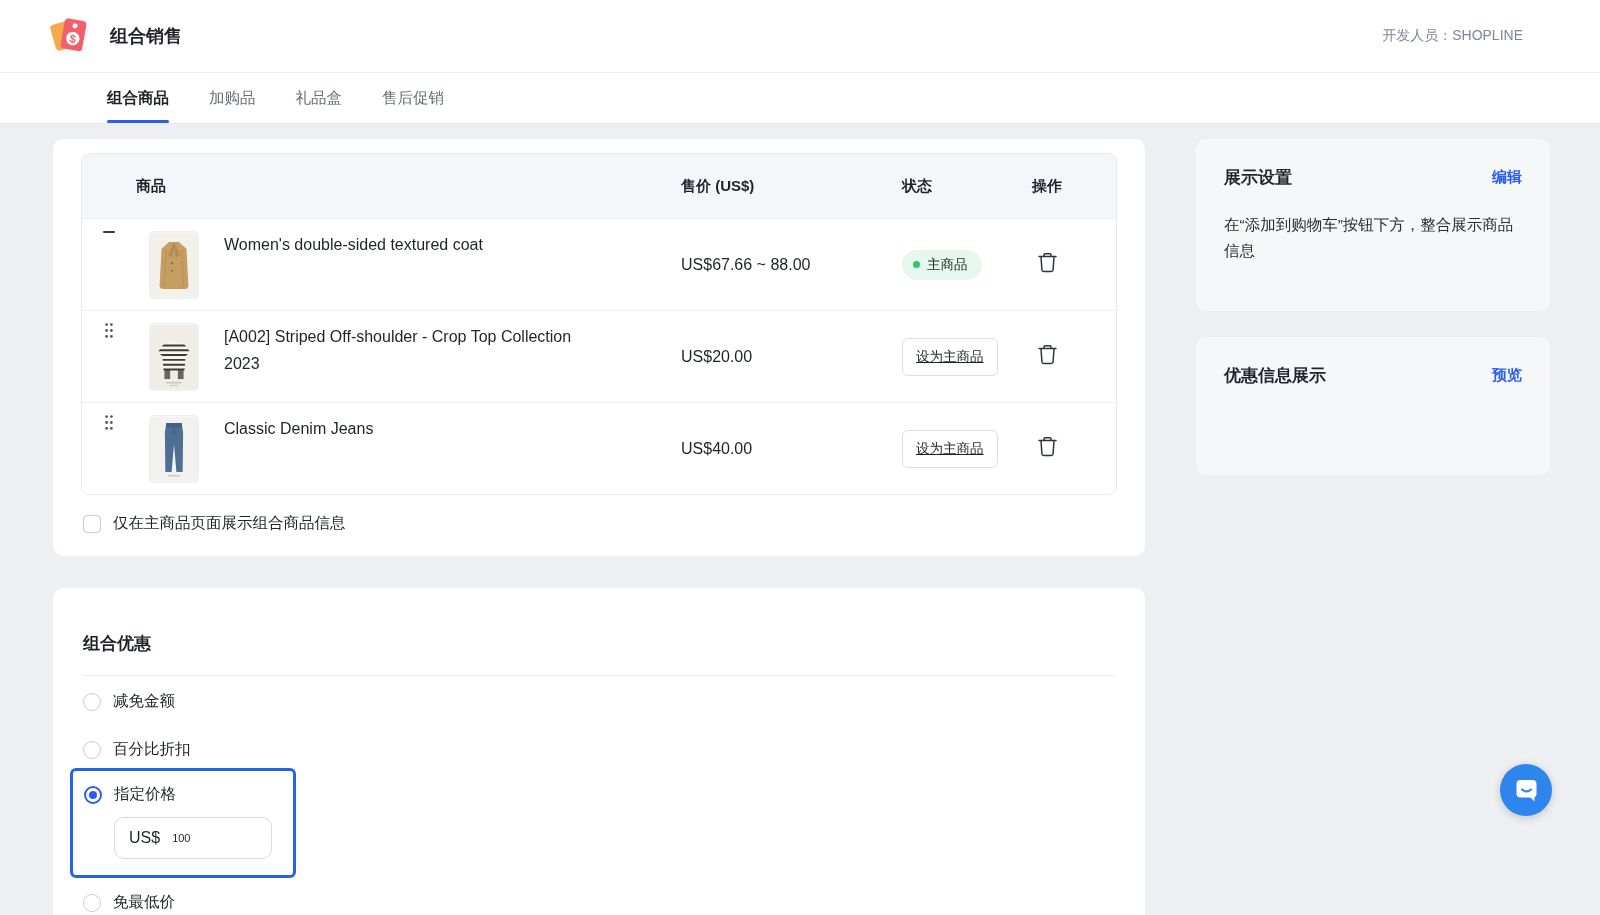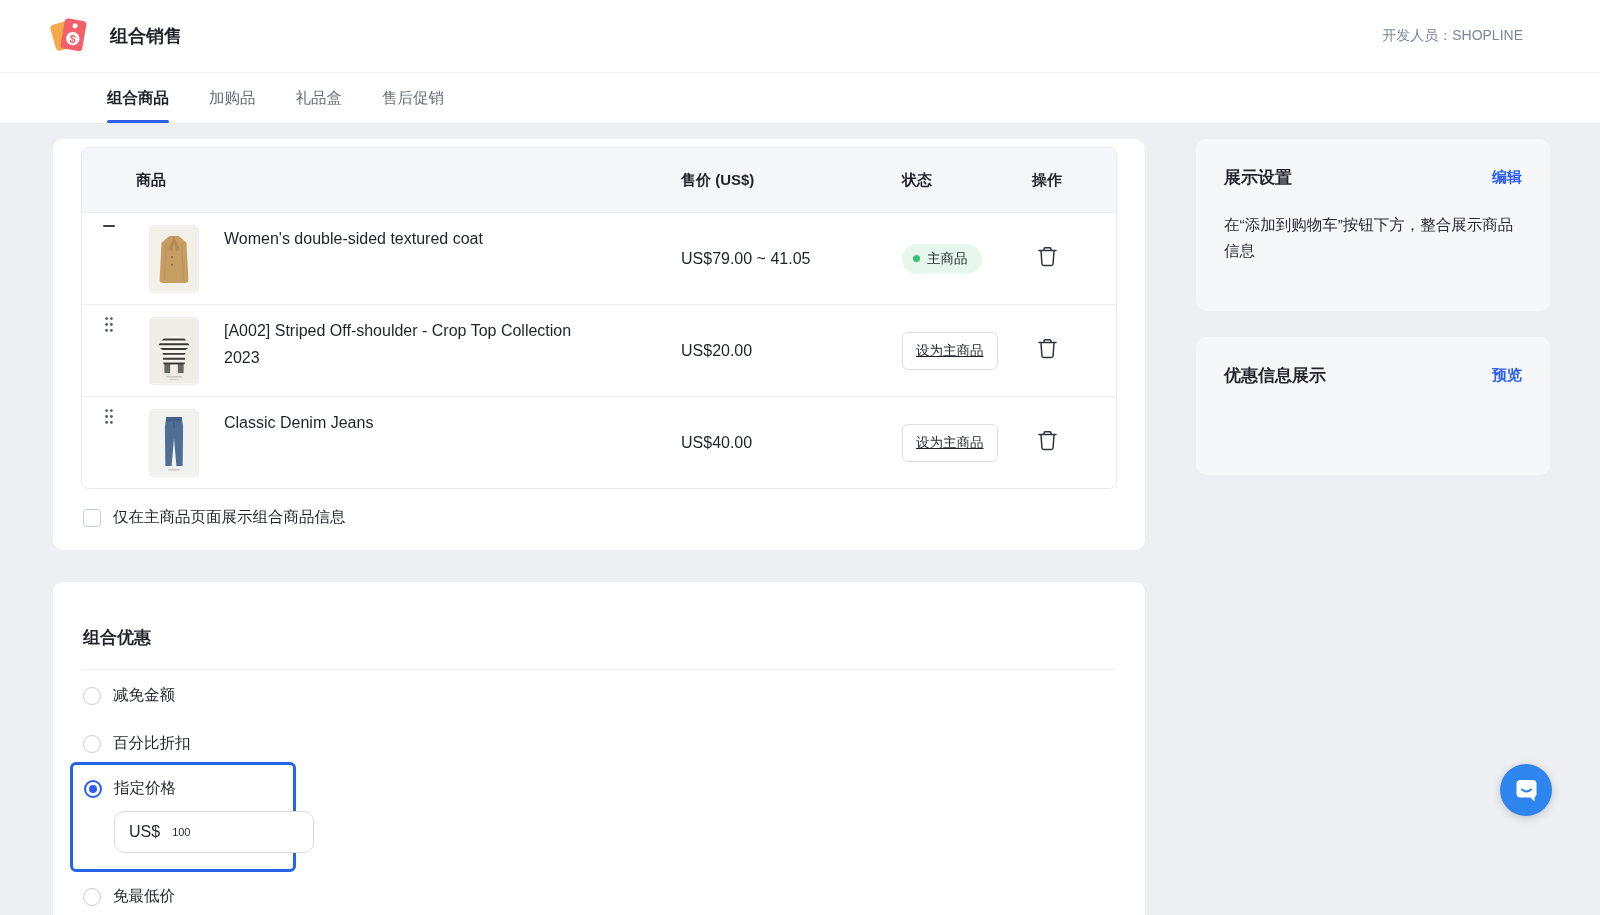--- a/index.html
+++ b/index.html
@@ -31,21 +31,21 @@
 
   
   .content { display:flex; align-items:flex-start; padding:15px 0 0 53px; }
   .left-col { width:1092px; }
   .right-col { width:354px; margin-left:51px; }
 
   .card { background:#fff; border-radius:10px; }
 
   
   .products-card { padding:2px 28px 22px; }
-  .ptable { border:1px solid #E7E9EE; border-radius:8px; overflow:hidden; margin-top:6px; background:#fff; }
+  .ptable { border:1px solid #E7E9EE; border-radius:8px; overflow:hidden; margin-top:12px; background:#fff; }
   .thead { display:flex; align-items:center; height:64px; background:#F4F6F9; font-weight:bold; font-size:15px; }
   .th-product { flex:1; padding-left:54px; }
   .th-price { width:221px; }
   .th-status { width:130px; }
   .th-action { width:84px; }
   .tr { display:flex; align-items:center; height:92px; background:#fff; border-top:1px solid #EDEEF2; }
   .cell-product { flex:1; display:flex; align-items:flex-start; min-width:0; }
   .handle { width:54px; display:flex; justify-content:center; align-items:center; flex:none; cursor:grab; }
   .dash { width:12px; height:2.5px; background:#3A3F47; border-radius:1px; }
   .pimg { width:50px; height:68px; border-radius:4px; margin:0 25px 0 13px; border:1px solid #EFEFEF; overflow:hidden; flex:none; background:#fff; }
@@ -77,21 +77,21 @@
   .mt15 { margin-top:15px; }
   .mt14 { margin-top:14px; }
   .radio { width:18px; height:18px; border-radius:50%; border:1.5px solid #C9CDD4; background:#fff; flex:none; cursor:pointer; position:relative; }
   .radio.checked { border:2px solid #2C5CF2; }
   .radio.checked::after { content:""; position:absolute; inset:3px; border-radius:50%; background:#2C5CF2; }
   .highlight-box {
     border:3px solid #2563EB; border-radius:6px;
     margin:8px 0 0 -13px; padding:13px 16px 14px 11px; width:226px;
   }
   .price-input {
-    margin:12px 0 2px 30px; width:200px; height:42px;
+    margin:12px 0 2px 30px; width:158px; height:42px;
     border:1px solid #D8DBE0; border-radius:10px;
     display:flex; align-items:center; gap:12px; padding:0 14px; font-size:16px; background:#fff;
   }
   .price-input input {
     border:none; outline:none; width:80px; font-size:11px; color:#1F2329;
     font-family:inherit; background:transparent; padding:0;
   }
   .price-prefix { color:#1F2329; }
 
   
@@ -172,21 +172,21 @@
                 <rect width="50" height="68" fill="#F3F0EA"></rect>
                 <path d="M20 10 h10 l8 7 2 39 c0 2 -1.5 3 -3.5 3 h-23 c-2 0 -3.5 -1 -3.5 -3 l2 -39 z" fill="#C69D62"></path>
                 <path d="M17 18 l-2 38 M33 18 l2 38" stroke="#B38A50" stroke-width="1" fill="none" opacity="0.7"></path>
                 <path d="M25 10 l-6 14 4 2 2 -10 2 10 4 -2 z" fill="#B38A50"></path>
                 <circle cx="23" cy="32" r="1.1" fill="#8A6A3B"></circle>
                 <circle cx="23" cy="40" r="1.1" fill="#8A6A3B"></circle>
               </svg>
             </span>
             <span class="pname">Women's double-sided textured coat</span>
           </div>
-          <div class="cell-price">US$79.00 ~ 41.05</div>
+          <div class="cell-price">US$67.66 ~ 88.00</div>
           <div class="cell-status">
             <span class="badge">
               <span class="badge-dot"></span>
               <span>主商品</span>
             </span>
           </div>
           <div class="cell-action">
             <button class="trash-btn">
               <svg width="19" height="21" viewBox="0 0 19 21" fill="none" stroke="#2F343C" stroke-width="1.5">
                 <path d="M1 4.5 h17" stroke-linecap="round"></path>

